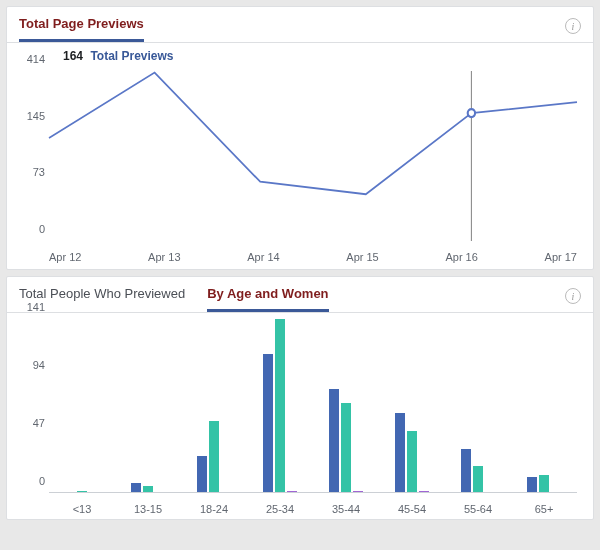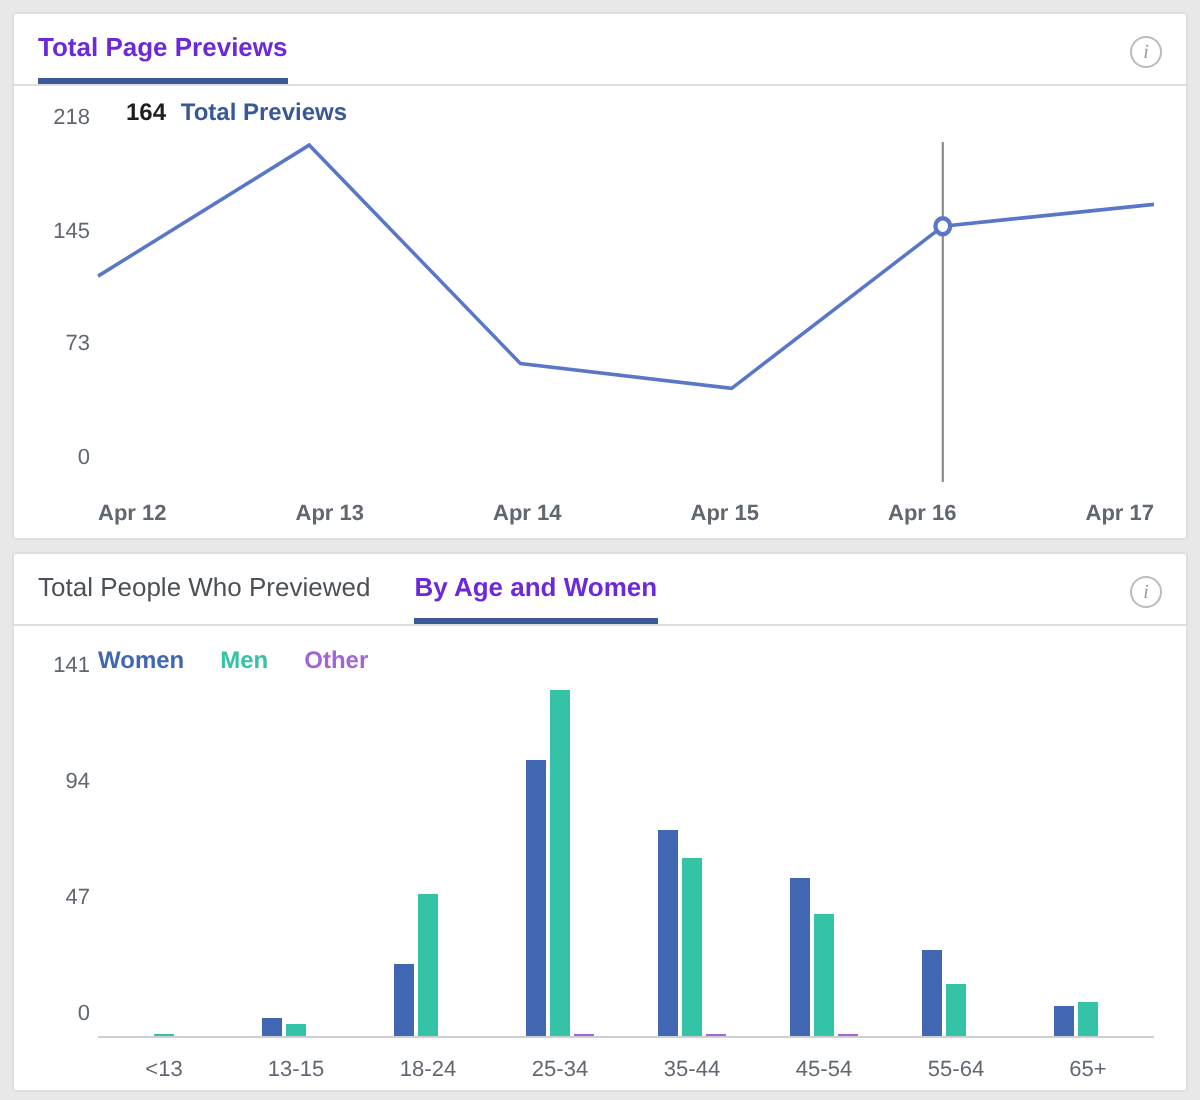--- a/index.html
+++ b/index.html
@@ -25,42 +25,42 @@
     min-height: 34px;
   }
   .tab-row {
     display: flex;
     align-items: flex-end;
     gap: 22px;
   }
   .tab {
     font-size: 13px;
     font-weight: 600;
-    color: #6d28d9;
+    color: #7f1d1d;
     padding: 9px 0 8px 0;
     border-bottom: 3px solid transparent;
     cursor: pointer;
   }
   .tab.inactive { color:#4b4f56; font-weight:500; }
   .tab.active { border-bottom-color:#3b5998; }
   .info-icon {
     width:14px;height:14px;border:1px solid #bbb;border-radius:50%;
     font-size:10px;color:#999;display:flex;align-items:center;justify-content:center;
     font-style:italic;font-family:Georgia,serif;cursor:pointer;margin-bottom:8px;
   }
 
   
   .topchart { position:relative; height:210px; padding:10px 16px 6px 16px; }
   .totals   { position:absolute; left:56px; top:6px; font-size:12px; }
   .totals .num { font-weight:700; color:#1c1e21; }
   .totals .lbl { font-weight:700; color:#385898; margin-left:4px; }
   .plot-wrap { position:absolute; left:42px; right:16px; top:28px; bottom:28px; }
   .y-ticks  { position:absolute; left:8px; top:28px; bottom:28px; width:30px; }
   .y-ticks span { position:absolute; right:0; transform:translateY(-50%); font-size:11px; color:#616770; }
-  .x-ticks  { position:absolute; left:42px; right:16px; bottom:6px; display:flex; justify-content:space-between;font-weight:bold; }
+  .x-ticks  { position:absolute; left:42px; right:16px; bottom:6px; display:flex; justify-content:space-between; }
   .x-ticks span { font-size:11px; color:#616770; }
   svg.plot { width:100%; height:100%; overflow:visible; }
   .series-line { fill:none; stroke:#5a77c7; stroke-width:1.6; }
   .hover-line  { stroke:#888; stroke-width:1; }
   .hover-dot   { fill:#fff; stroke:#5a77c7; stroke-width:2; }
 
   
   .legend { display:flex; gap:18px; padding:10px 0 2px 42px; font-size:12px; font-weight:700; }
   .lg-women{color:#4267b2;} .lg-men{color:#34c3a6;} .lg-other{color:#a066d4;}
   .barchart { position:relative; height:200px; padding:0 16px 6px 16px; }
@@ -88,21 +88,21 @@
   <div class="topchart">
     <div class="totals">
       <span class="num">164</span>
       <span class="lbl">Total Previews</span>
     </div>
 
     <div class="y-ticks" id="line-yticks">
         <span style="bottom: 0%;">0</span>
         <span style="bottom: 33.4862%;">73</span>
         <span style="bottom: 66.5138%;">145</span>
-        <span style="bottom: 100%;">218</span>
+        <span style="bottom: 100%;">414</span>
       </div>
 
     <div class="plot-wrap">
       <svg class="plot" id="line-svg" viewBox="0 0 500 150" preserveAspectRatio="none">
           <polyline class="series-line" points="0,59.1743119266055 100,1.376146788990809 200,97.70642201834862 300,108.71559633027522 400,37.15596330275228 500,27.52293577981652"></polyline>
           <line class="hover-line" x1="400" x2="400" y1="0" y2="150"></line>
           <circle class="hover-dot" cx="400" cy="37.15596330275228" r="3.5"></circle>
         </svg>
     </div>
 
@@ -119,25 +119,20 @@
 
 <div class="card">
   <div class="card-header">
     <div class="tab-row">
       <div class="tab inactive">Total People Who Previewed</div>
       <div class="tab active">By Age and Women</div>
     </div>
     <div class="info-icon">i</div>
   </div>
 
-  <div class="legend">
-    <span class="lg-women">Women</span>
-    <span class="lg-men">Men</span>
-    <span class="lg-other">Other</span>
-  </div>
 
   <div class="barchart">
     <div class="by-ticks" id="bar-yticks">
         <span style="bottom: 0%;">0</span>
         <span style="bottom: 33.3333%;">47</span>
         <span style="bottom: 66.6667%;">94</span>
         <span style="bottom: 100%;">141</span>
       </div>
     <div class="bar-area" id="bar-area">
         <div class="grp">

